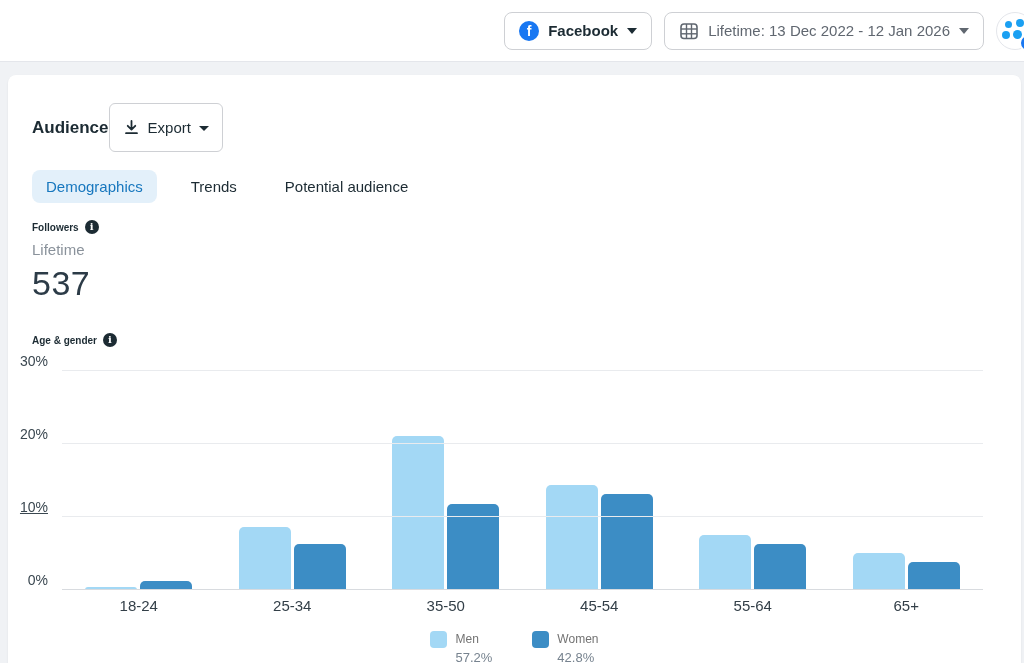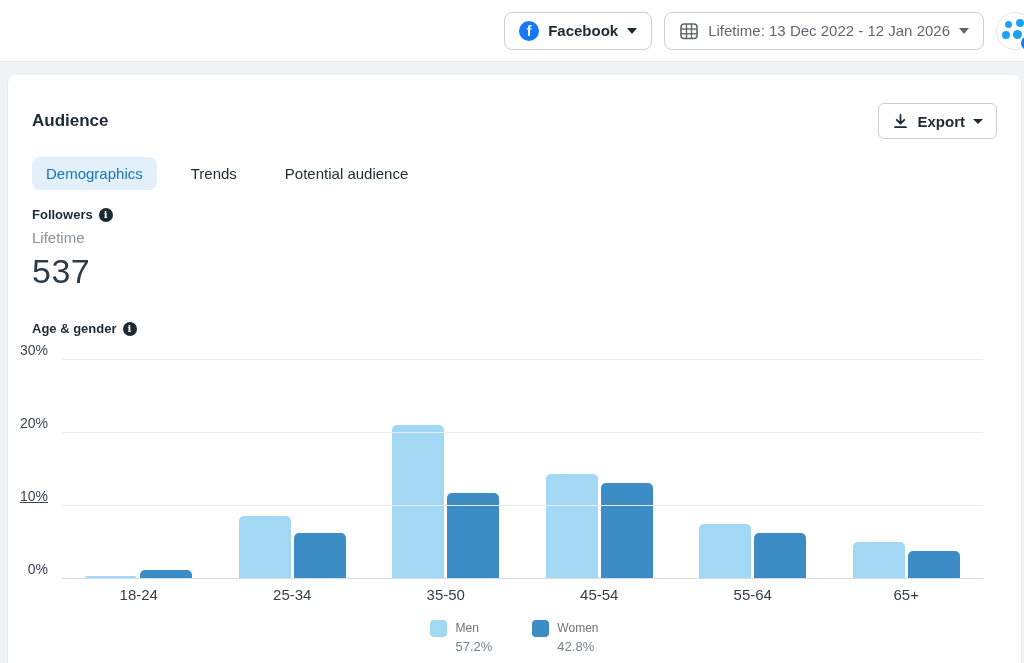--- a/index.html
+++ b/index.html
@@ -50,38 +50,38 @@
     border:2px solid #fff; color:#fff; font-weight:bold; font-size:11px;
     line-height:14px; text-align:center;
   }
 
   
   .card {
     background:#fff; border-radius:8px; margin:13px 3px 0 8px;
     min-height:587px; box-shadow:0 1px 2px rgba(0,0,0,0.08);
     padding:28px 16px 18px 16px;
   }
-  .card-head { display:flex; align-items:center; justify-content:space-between; padding:0 8px 0 8px; }
+  .card-head { display:flex; align-items:center; padding:0 8px 0 8px; }
   .card-title { font-size:17px; font-weight:700; color:#1C2B33; }
   .export-btn {
-    height:36px; background:#fff; border:1px solid #CED0D4; border-radius:6px;
+    height:49px; background:#fff; border:1px solid #CED0D4; border-radius:6px;
     display:flex; align-items:center; gap:8px; padding:0 13px;
-    font-size:15px; font-weight:700; color:#1C2B33; cursor:pointer;
+    font-size:15px; font-weight:400; color:#1C2B33; cursor:pointer;
   }
   .export-btn .caret { border-top-width:5px; }
 
   .tabs { display:flex; align-items:center; gap:20px; margin:18px 0 0 8px; }
   .tab {
     font-size:15px; font-weight:400; color:#1C2B33; padding:8px 14px;
     border-radius:8px; cursor:pointer; white-space:nowrap;
   }
   .tab.active { background:#E3F0FA; color:#1777BE; }
 
   .sec-label { display:flex; align-items:center; gap:6px; }
-  .sec-label .txt { font-size:13px; font-weight:700; color:#1C2B33; }
+  .sec-label .txt { font-size:10px; font-weight:700; color:#1C2B33; }
   .info-icon {
     width:14px; height:14px; border-radius:50%; background:#1C2B33; color:#fff;
     font-size:10px; font-weight:bold; line-height:14px; text-align:center;
     font-family:"DejaVu Serif",serif; cursor:pointer; flex:0 0 auto;
   }
   .followers { margin:17px 0 0 8px; }
   .followers .period { font-size:15px; color:#8A929B; margin-top:7px; }
   .followers .count { font-size:34px; font-weight:400; color:#2C3B47; margin-top:6px; letter-spacing:0.5px; }
   .age-gender { margin:30px 0 0 8px; }
 

